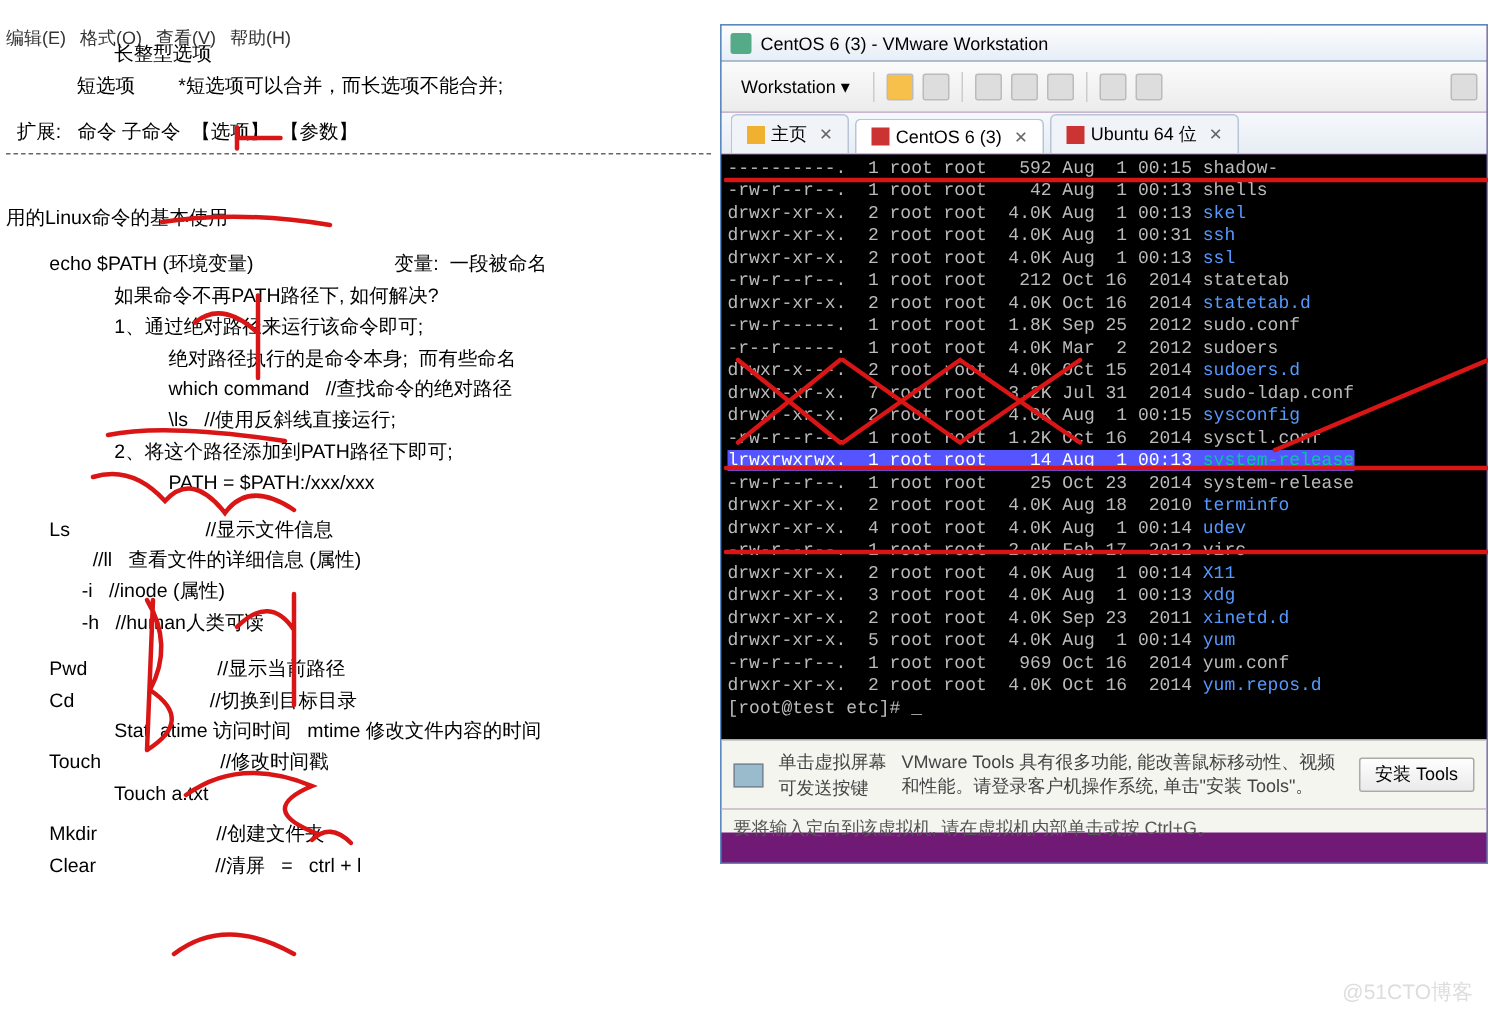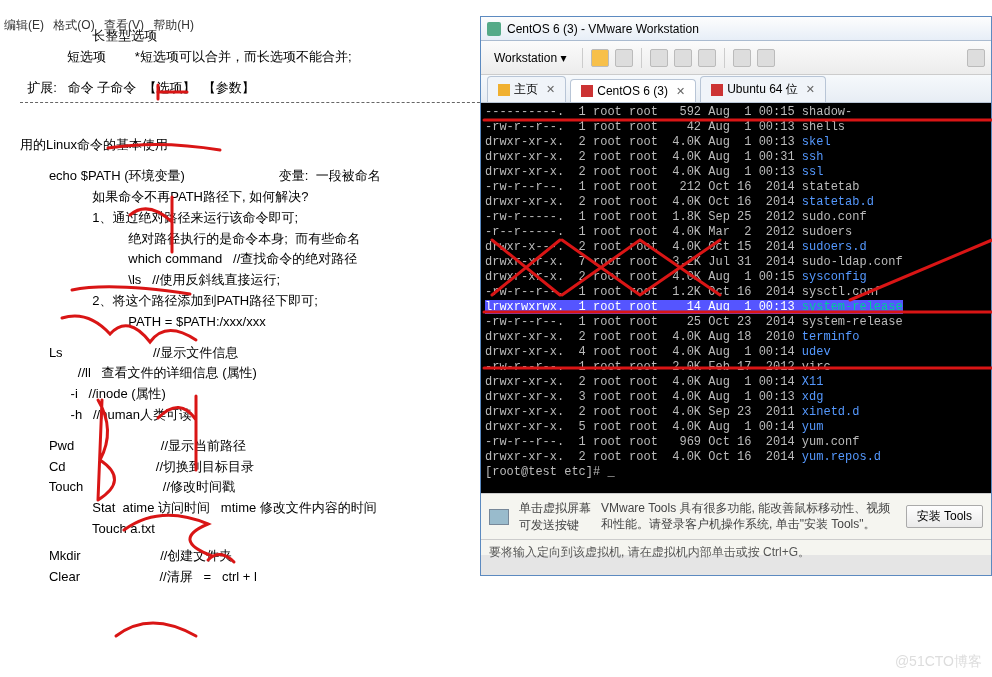--- a/index.html
+++ b/index.html
@@ -1,22 +1,22 @@
 <!DOCTYPE html>
 <html><head>
 <meta charset="utf-8">
 <style>
 * { margin:0; padding:0; box-sizing:border-box; }
 body { width:992px; height:677px; font-family:"Microsoft YaHei","SimSun",sans-serif; font-size:13px; background:#fff; position:relative; overflow:hidden; }
 .menubar { height:20px; padding:17px 4px; font-size:12px; color:#333; }
 .menubar span { margin-right:6px; }
-.left-pane { position:absolute; left:16px; top:20px; width:480px; padding:6px 4px; line-height:1.6; color:#000; }
+.left-pane { position:absolute; left:0; top:20px; width:480px; padding:6px 4px; line-height:1.6; color:#000; }
 .left-pane .row { white-space:pre; }
 .dashed { border-top:1px dashed #666; margin:4px 0; width:470px; }
-.vm-window { position:absolute; left:480px; top:16px; width:512px; height:560px; border:1px solid #5c8ac0; background:#e5e5e5; }
+.vm-window { position:absolute; left:480px; top:16px; width:512px; height:560px; border:1px solid #5c8ac0; background:#701a75; }
 .vm-title { height:24px; background:linear-gradient(#fdfdfd,#e7eef7); border-bottom:1px solid #aabbd0; display:flex; align-items:center; padding:0 6px; font-size:12px; }
 .vm-title .icon { width:14px; height:14px; background:#5a8; margin-right:6px; border-radius:2px; }
 .vm-toolbar { height:34px; background:linear-gradient(#fbfbfb,#ececec); border-bottom:1px solid #ccc; display:flex; align-items:center; padding:0 6px; gap:6px;text-align:right; }
 .vm-toolbar .btn { padding:3px 6px; font-size:12px; border:1px solid transparent; border-radius:2px; }
 .vm-toolbar .sep { width:1px; height:20px; background:#ccc; margin:0 2px; }
 .vm-toolbar .ico { width:18px; height:18px; display:inline-block; background:#ddd; border:1px solid #bbb; border-radius:2px; }
 .vm-toolbar .pause { background:#f7c04a; }
 .vm-tabs { height:28px; background:linear-gradient(#f6f9fc,#e7edf4); border-bottom:1px solid #b8c5d6; display:flex; align-items:flex-end; padding:0 6px; gap:4px; }
 .vm-tab { display:flex; align-items:center; gap:4px; padding:4px 10px; border:1px solid #b8c5d6; border-bottom:0; border-radius:4px 4px 0 0; font-size:12px; background:#f0f4f9; }
 .vm-tab.active { background:#fff;margin-top:36px; }
@@ -61,22 +61,22 @@
   <div class="row">                    2、将这个路径添加到PATH路径下即可;</div>
   <div class="row">                              PATH = $PATH:/xxx/xxx</div>
   <div class="row" style="height:10px"></div>
   <div class="row">        Ls                         //显示文件信息</div>
   <div class="row">                //ll   查看文件的详细信息 (属性)</div>
   <div class="row">              -i   //inode (属性)</div>
   <div class="row">              -h   //human人类可读</div>
   <div class="row" style="height:10px"></div>
   <div class="row">        Pwd                        //显示当前路径</div>
   <div class="row">        Cd                         //切换到目标目录</div>
+  <div class="row">                    Stat  atime 访问时间   mtime 修改文件内容的时间</div>
   <div class="row">        Touch                      //修改时间戳</div>
-  <div class="row">                    Stat  atime 访问时间   mtime 修改文件内容的时间</div>
   <div class="row">                    Touch a.txt</div>
   <div class="row" style="height:6px"></div>
   <div class="row">        Mkdir                      //创建文件夹</div>
   <div class="row">        Clear                      //清屏   =   ctrl + l</div>
 </div>
 
 <div class="vm-window">
   <div class="vm-title">
     <span class="icon"></span>
     <span>CentOS 6 (3) - VMware Workstation</span>

